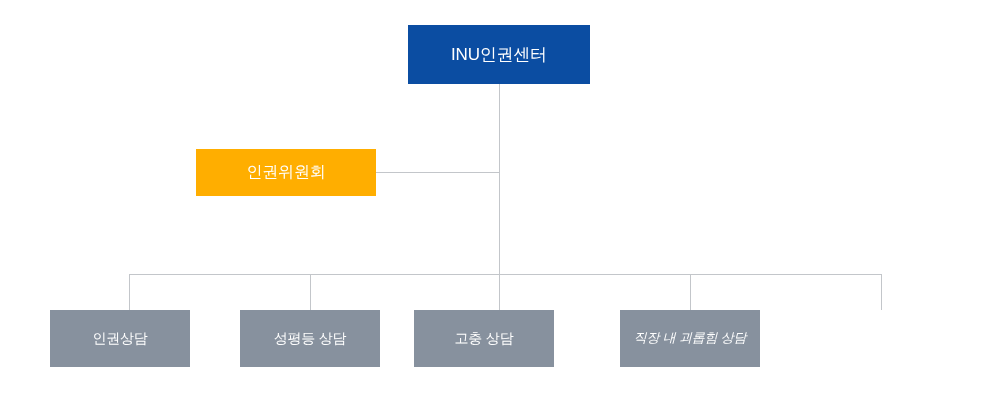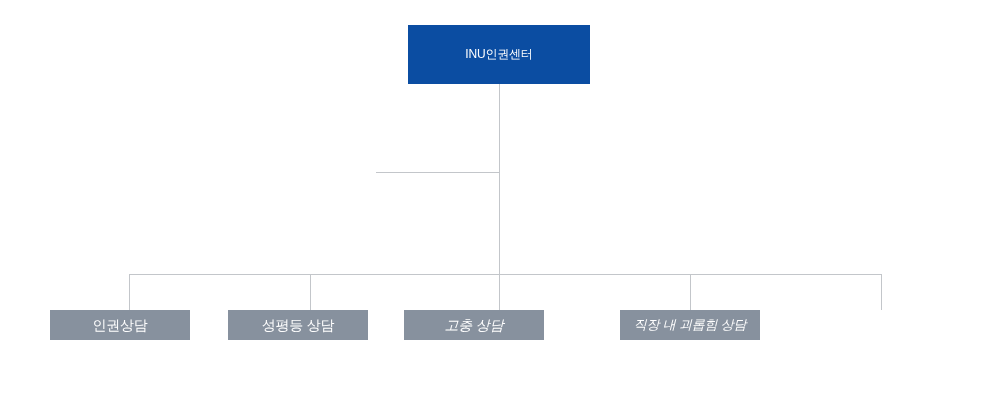--- a/index.html
+++ b/index.html
@@ -33,46 +33,46 @@
     white-space: nowrap;
     user-select: none;
   }
 
   .node-root {
     left: 408px;
     top: 25px;
     width: 182px;
     height: 59px;
     background: #0b4da2;
-    font-size: 12px;
+    font-size: 17px;
     font-weight: 400;
   }
 
   .node-committee {
     left: 196px;
     top: 149px;
     width: 180px;
     height: 47px;
     background: #ffae00;
     font-size: 16px;
     font-weight: 400;
   }
 
   .node-unit {
     top: 310px;
     width: 140px;
-    height: 30px;
+    height: 57px;
     background: #87919e;
     font-size: 14px;
     font-weight: 400;
   }
 
   .unit-0 { left: 50px; }
-  .unit-1 { left: 228px; }
-  .unit-2 { left: 404px; font-style: italic; }
+  .unit-1 { left: 240px; }
+  .unit-2 { left: 414px; }
   .unit-3 { left: 620px; font-style: italic; }
   .unit-4 { left: 810px; }
 
   .unit-3 .node-label { font-size: 13px; }
 
   
   .line {
     position: absolute;
     background: #c3c6ca;
   }
@@ -122,20 +122,23 @@
   <div class="line line-v drop drop-0"></div>
   <div class="line line-v drop drop-1"></div>
   <div class="line line-v drop drop-2"></div>
   <div class="line line-v drop drop-3"></div>
   <div class="line line-v drop drop-4"></div>
 
   <div class="node node-root">
     <span class="node-label">INU인권센터</span>
   </div>
 
+  <div class="node node-committee">
+    <span class="node-label">인권위원회</span>
+  </div>
 
   <div class="node node-unit unit-0">
     <span class="node-label">인권상담</span>
   </div>
   <div class="node node-unit unit-1">
     <span class="node-label">성평등 상담</span>
   </div>
   <div class="node node-unit unit-2">
     <span class="node-label">고충 상담</span>
   </div>

